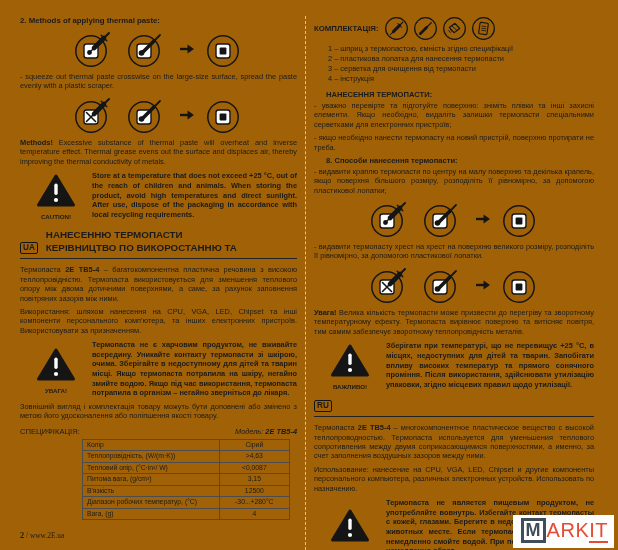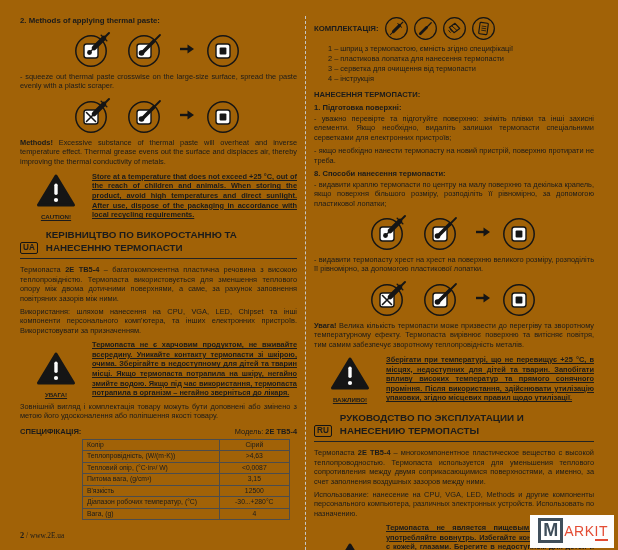--- a/index.html
+++ b/index.html
@@ -19,63 +19,63 @@
   .col.right { width: 280px; }
   .fold { flex: none; border-left: 1px dashed #c6c6c6; margin: 0 8px; }
 
   .h-en { font-size: 7.8px; font-weight: bold; margin-bottom: 4px; }
   p.body { font-size: 7.4px; line-height: 1.27; text-align: justify; margin-bottom: 4px; }
   p.body .lead { font-weight: bold; }
 
   .icon-row { display: flex; align-items: center; justify-content: center; gap: 9px; margin: 2px 0 3px; }
   .icon-row svg { display: block; }
 
-  .warn-block { display: flex; align-items: flex-end; margin: 5px 0 4px; text-decoration: underline; }
+  .warn-block { display: flex; align-items: center; margin: 5px 0 4px; }
   .warn-figure { flex: none; width: 72px; text-align: center; padding-top: 2px; }
   .warn-label { font-size: 6.2px; font-weight: bold; margin-top: 1px; }
   .warn-text { flex: 1; font-size: 7.4px; line-height: 1.3; font-weight: bold; text-align: justify; }
 
   .section-head { display: flex; align-items: flex-end; margin-top: 9px; }
   .lang-badge {
     flex: none; border: 1.3px solid #141414; border-radius: 2px;
     font-size: 8.2px; font-weight: bold; padding: 0 2px; margin: 1px 8px 0 0; line-height: 1.25;
   }
   .section-title { font-size: 9.8px; font-weight: bold; line-height: 1.3; }
   .rule { border: none; border-top: 1.5px solid #232323; margin: 4px 0 6px; }
 
   .spec-head { display: flex; justify-content: space-between; align-items: baseline; margin-top: 6px; }
-  .spec-label { font-size: 7.6px; font-weight: bold; }
-  .model { font-size: 7.4px; }
+  .spec-label { font-size: 7.6px; font-weight: normal; }
+  .model { font-size: 7.4px; font-style: italic; }
   .model b { font-weight: bold; }
   table.spec { border-collapse: collapse; margin: 3px 0 0 62px; width: 208px; }
   table.spec td { border: 1px solid #4c4c4c; font-size: 6.8px; padding: 1px 4px; line-height: 1.25; }
   table.spec td.val { text-align: center; width: 34%; }
 
   .kit-head { display: flex; align-items: center; gap: 5px; margin-bottom: 3px; }
   .kit-title { font-size: 7.8px; font-weight: bold; }
   .kit-icons { display: flex; gap: 4px; }
   .kit-list { list-style: none; margin: 0 0 6px 14px; }
   .kit-list li { font-size: 7.4px; line-height: 1.35; }
 
-  .sub-h { font-size: 7.6px; font-weight: bold; margin: 4px 0 2px; }
+  .sub-h { font-size: 7.6px; font-weight: bold; margin: 4px 12px 2px; }
 
   .footer { position: absolute; left: 20px; bottom: 10px; font-size: 7.4px; font-family: Liberation Serif, serif; }
   .footer b { font-size: 8.4px; font-weight: bold; }
 
   .watermark {
     position: absolute; right: 4px; bottom: 2px;
     display: flex; align-items: center;
     background: #fdfdfd; padding: 3px 6px 5px 8px;
   }
   .wm-box {
     width: 25px; height: 25px; border: 3px solid #3f4e5a; color: #3f4e5a;
     display: flex; align-items: center; justify-content: center;
     font-weight: bold; font-size: 18px; margin-right: 1px; background: #fff;
   }
-  .wm-text { color: #e34b33; font-size: 14px; letter-spacing: 0.5px; }
+  .wm-text { color: #e34b33; font-size: 20px; letter-spacing: 0.5px; }
   .wm-underline { border-bottom: 2.5px solid #e34b33; }
 </style>
 </head>
 <body>
 
 <div class="page">
   <div class="cols">
 
     <div class="col left">
 
@@ -149,22 +149,22 @@
             <circle cx="20" cy="27" r="2.1" fill="#fdfdfd"></circle>
           </svg>
           <div class="warn-label">CAUTION!</div>
         </div>
         <div class="warn-text">Store at a temperature that does not exceed +25 °C, out of the reach of children and animals. When storing the product, avoid high temperatures and direct sunlight. After use, dispose of the packaging in accordance with local recycling requirements.</div>
       </div>
 
       <div class="section-head">
         <span class="lang-badge">UA</span>
         <div class="section-title">
+          <div>НАНЕСЕННЮ ТЕРМОПАСТИ</div>
           <div>КЕРІВНИЦТВО ПО ВИКОРОСТАННЮ ТА</div>
-          <div>НАНЕСЕННЮ ТЕРМОПАСТИ</div>
         </div>
       </div>
       <hr class="rule">
 
       <p class="body"><span>Термопаста </span><span class="lead">2Е ТВ5-4</span><span> –  багатокомпонентна пластична речовина з високою теплопровідністю. Термопаста використовується для зменшення теплового опору між двома дотичними поверхнями, а саме, за рахунок заповнення повітряних зазорів між ними.</span></p>
       <p class="body">Використання: шляхом нанесення на CPU, VGA, LED, Chipset та інші компоненти персонального комп'ютера, та інших електронних пристроїв. Використовувати за призначенням.</p>
 
       <div class="warn-block">
         <div class="warn-figure">
           <svg width="40" height="35" viewBox="0 0 40 35">
@@ -252,21 +252,20 @@
       </div>
 
       <ul class="kit-list">
         <li>1 – шприц з термопастою, ємність згідно специфікації</li>
         <li>2 – пластикова лопатка для нанесення термопасти</li>
         <li>3 – серветка для очищення від термопасти</li>
         <li>4 – інструкція</li>
       </ul>
 
       <div class="sub-h">НАНЕСЕННЯ ТЕРМОПАСТИ:</div>
-      <div class="sub-h">1. Підготовка поверхні:</div>
       <p class="body">- уважно перевірте та підготуйте поверхню: зніміть плівки та інші захисні елементи. Якщо необхідно, видаліть залишки термопасти спеціальними серветками для електронних пристроїв;</p>
       <p class="body">- якщо необхідно нанести термопасту на новий пристрій, поверхню протирати не треба.</p>
       <div class="sub-h">8. Способи нанесення термопасти:</div>
       <p class="body">- видавити краплю термопасти по центру на малу поверхню та декілька крапель, якщо поверхня більшого розміру, розподіліть її рівномірно, за допомогою пластикової лопатки;</p>
 
       <div class="icon-row">
         <svg width="44" height="40" viewBox="0 0 44 40">
           <circle cx="18" cy="22" r="15.2" fill="none" stroke="#151515" stroke-width="1.5"></circle>
           <rect x="11" y="15" width="14" height="14" rx="2.5" fill="#fdfdfd" stroke="#151515" stroke-width="1.4"></rect>
           <circle cx="16.5" cy="23.5" r="2.4" fill="#151515"></circle>
@@ -331,29 +330,25 @@
             <rect x="18.3" y="10.5" width="3.4" height="11.5" rx="1.7" fill="#fdfdfd"></rect>
             <circle cx="20" cy="27" r="2.1" fill="#fdfdfd"></circle>
           </svg>
           <div class="warn-label">ВАЖЛИВО!</div>
         </div>
         <div class="warn-text">Зберігати при температурі, що не перевищує +25 °C, в місцях, недоступних для дітей та тварин. Запобігати впливу високих температур та прямого сонячного проміння. Після використання, здійснювати утилізацію упаковки, згідно місцевих правил щодо утилізації.</div>
       </div>
 
       <div class="section-head">
         <span class="lang-badge">RU</span>
-        <div class="section-title">
-          <div>РУКОВОДСТВО ПО ЭКСПЛУАТАЦИИ И</div>
-          <div>НАНЕСЕНИЮ ТЕРМОПАСТЫ</div>
-        </div>
       </div>
       <hr class="rule">
 
       <p class="body"><span>Термопаста </span><span class="lead">2Е ТВ5-4</span><span> – многокомпонентное пластическое вещество с высокой теплопроводностью. Термопаста используется для уменьшения теплового сопротивления между двумя соприкасающимися поверхностями, а именно, за счет заполнения воздушных зазоров между ними.</span></p>
-      <p class="body">Использование: нанесение на CPU, VGA, LED, Methods и другие компоненты персонального компьютера, различных электронных устройств. Использовать по назначению.</p>
+      <p class="body">Использование: нанесение на CPU, VGA, LED, Chipset и другие компоненты персонального компьютера, различных электронных устройств. Использовать по назначению.</p>
 
       <div class="warn-block">
         <div class="warn-figure">
           <svg width="40" height="35" viewBox="0 0 40 35">
             <path d="M20 3 L37.5 32 H2.5 Z" fill="#151515" stroke="#151515" stroke-width="3" stroke-linejoin="round"></path>
             <rect x="18.3" y="10.5" width="3.4" height="11.5" rx="1.7" fill="#fdfdfd"></rect>
             <circle cx="20" cy="27" r="2.1" fill="#fdfdfd"></circle>
           </svg>
           
         </div>

